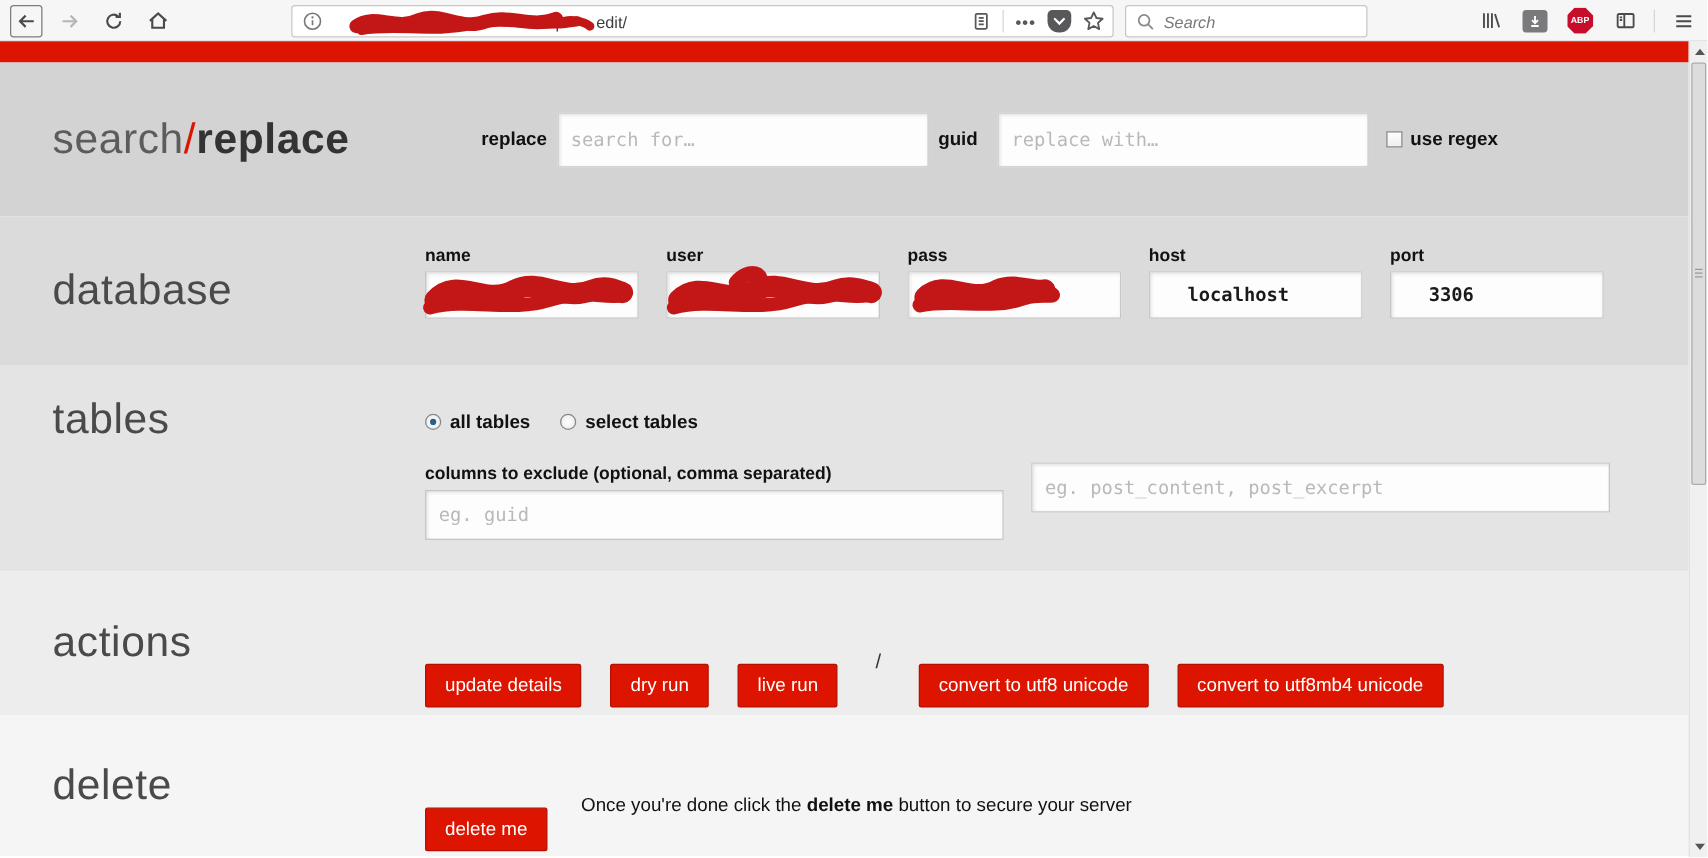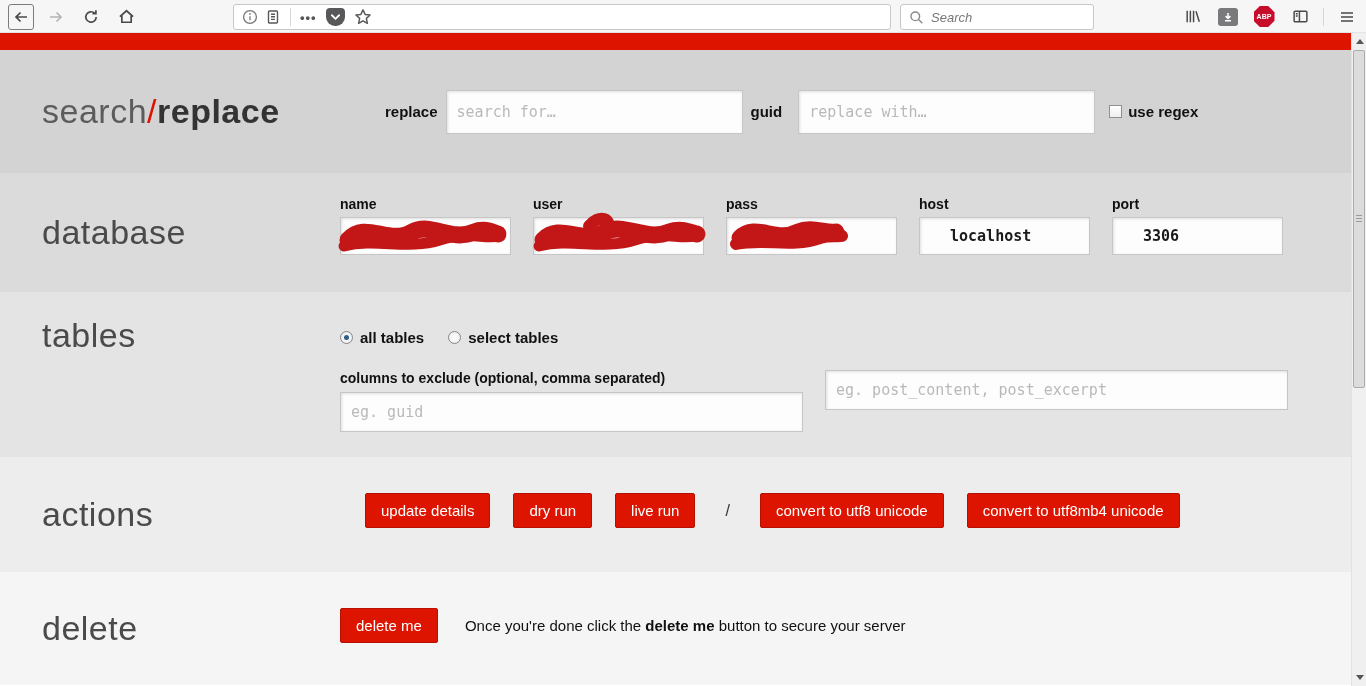--- a/index.html
+++ b/index.html
@@ -67,21 +67,21 @@
   .page { position:absolute; left:0; top:33px; width:1351px; }
   .redbar { width:1351px; height:17px; background:#dc1400; }
   .sec { display:flex; width:1351px; }
   .sec-head { width:340px; padding-left:42px; display:flex; align-items:center; }
   .sec-body { flex:1; position:relative; }
   h1.sec-title { font-size:34px; font-weight:300; color:#4a4a4a; letter-spacing:.5px; }
 
   .sec-sr     { height:123px; background:#d3d3d3;gap:45px; }
   .sec-db     { height:119px; background:#dbdbdb; }
   .sec-tables { height:165px; background:#e4e4e4; }
-  .sec-actions{ height:115px; background:#ededed;gap:25px; }
+  .sec-actions{ height:115px; background:#ededed; }
   .sec-delete { height:113px; background:#f5f5f5; }
 
   .title-light { color:#5c5c5c; font-weight:300; }
   .title-slash { color:#dc1400; font-weight:400; }
   .title-bold  { color:#333; font-weight:700; }
 
   .lbl { font-weight:700; font-size:15px; color:#111; }
   .flabel { font-weight:700; font-size:14px; color:#111; display:block; margin-bottom:5px; }
 
   input.txt {
@@ -118,21 +118,21 @@
   .tbl-cols-row { display:flex; gap:22px; margin-top:24px; }
   .col-group { width:463px; }
   .col-group .flabel { margin-bottom:6px; }
   .col-group input { width:463px; height:40px; }
 
   
   .act-row { display:flex; align-items:center; padding-top:36px; }
   .btn {
     height:35px; padding:0 15px; background:#dc1400; border:1px solid #b61100;
     color:#fff; font-family:"Liberation Sans", sans-serif; font-size:15px;
-    border-radius:2px; cursor:pointer; white-space:nowrap;
+    border-radius:2px; cursor:pointer; white-space:nowrap;margin-top:38px;
   }
   .act-row .btn { margin-right:23px; }
   .act-sep { font-size:16px; color:#333; margin:0 30px 0 7px; }
 
   
   .del-row { display:flex; align-items:center; padding-top:36px; }
   .del-note { font-size:15px; color:#111; margin-left:27px; }
   .del-note b { font-weight:700; }
 </style>
 </head>
@@ -165,20 +165,29 @@
           </svg>
       </span>
     </div>
 
     <div class="urlbar">
       <svg class="ic" width="16" height="16" viewBox="0 0 16 16" fill="none" stroke="#77777a" stroke-width="1.3" style="flex:0 0 auto; margin-right:7px;">
           <circle cx="8" cy="8" r="6.4"></circle>
           <path d="M8 7.2 V11.2"></path>
           <circle cx="8" cy="4.9" r="0.9" fill="#77777a" stroke="none"></circle>
         </svg>
+      <span class="url-text-wrap">
+        <span class="url-frag1">wp</span>
+        <span class="url-frag2">edit/</span>
+        <svg class="url-scribble" width="200" height="26" viewBox="0 0 200 26" fill="none" stroke="#c31717" stroke-linecap="round" stroke-linejoin="round">
+          <path d="M8 16 C 22 5, 40 20, 58 11 C 76 4, 92 20, 112 12 C 130 6, 148 18, 168 10" stroke-width="11"></path>
+          <path d="M12 19 C 40 14, 70 22, 100 15 S 150 18, 185 12" stroke-width="8"></path>
+          <path d="M170 14 C 178 9, 190 12, 195 16" stroke-width="7"></path>
+        </svg>
+      </span>
       <span class="urlbar-right">
         <svg class="ic" width="16" height="16" viewBox="0 0 16 16" fill="none" stroke="#58585a" stroke-width="1.4">
             <rect x="3.5" y="2" width="9" height="12" rx="1"></rect>
             <path d="M6 5.2 H10 M6 7.8 H10 M6 10.4 H10"></path>
           </svg>
         <span class="vsep"></span>
         <span class="dots">•••</span>
         <span class="pocket">
           <svg class="ic" width="11" height="9" viewBox="0 0 12 10" fill="none" stroke="#fff" stroke-width="2" stroke-linecap="round">
               <path d="M2 2.5 L6 6.5 L10 2.5"></path>

